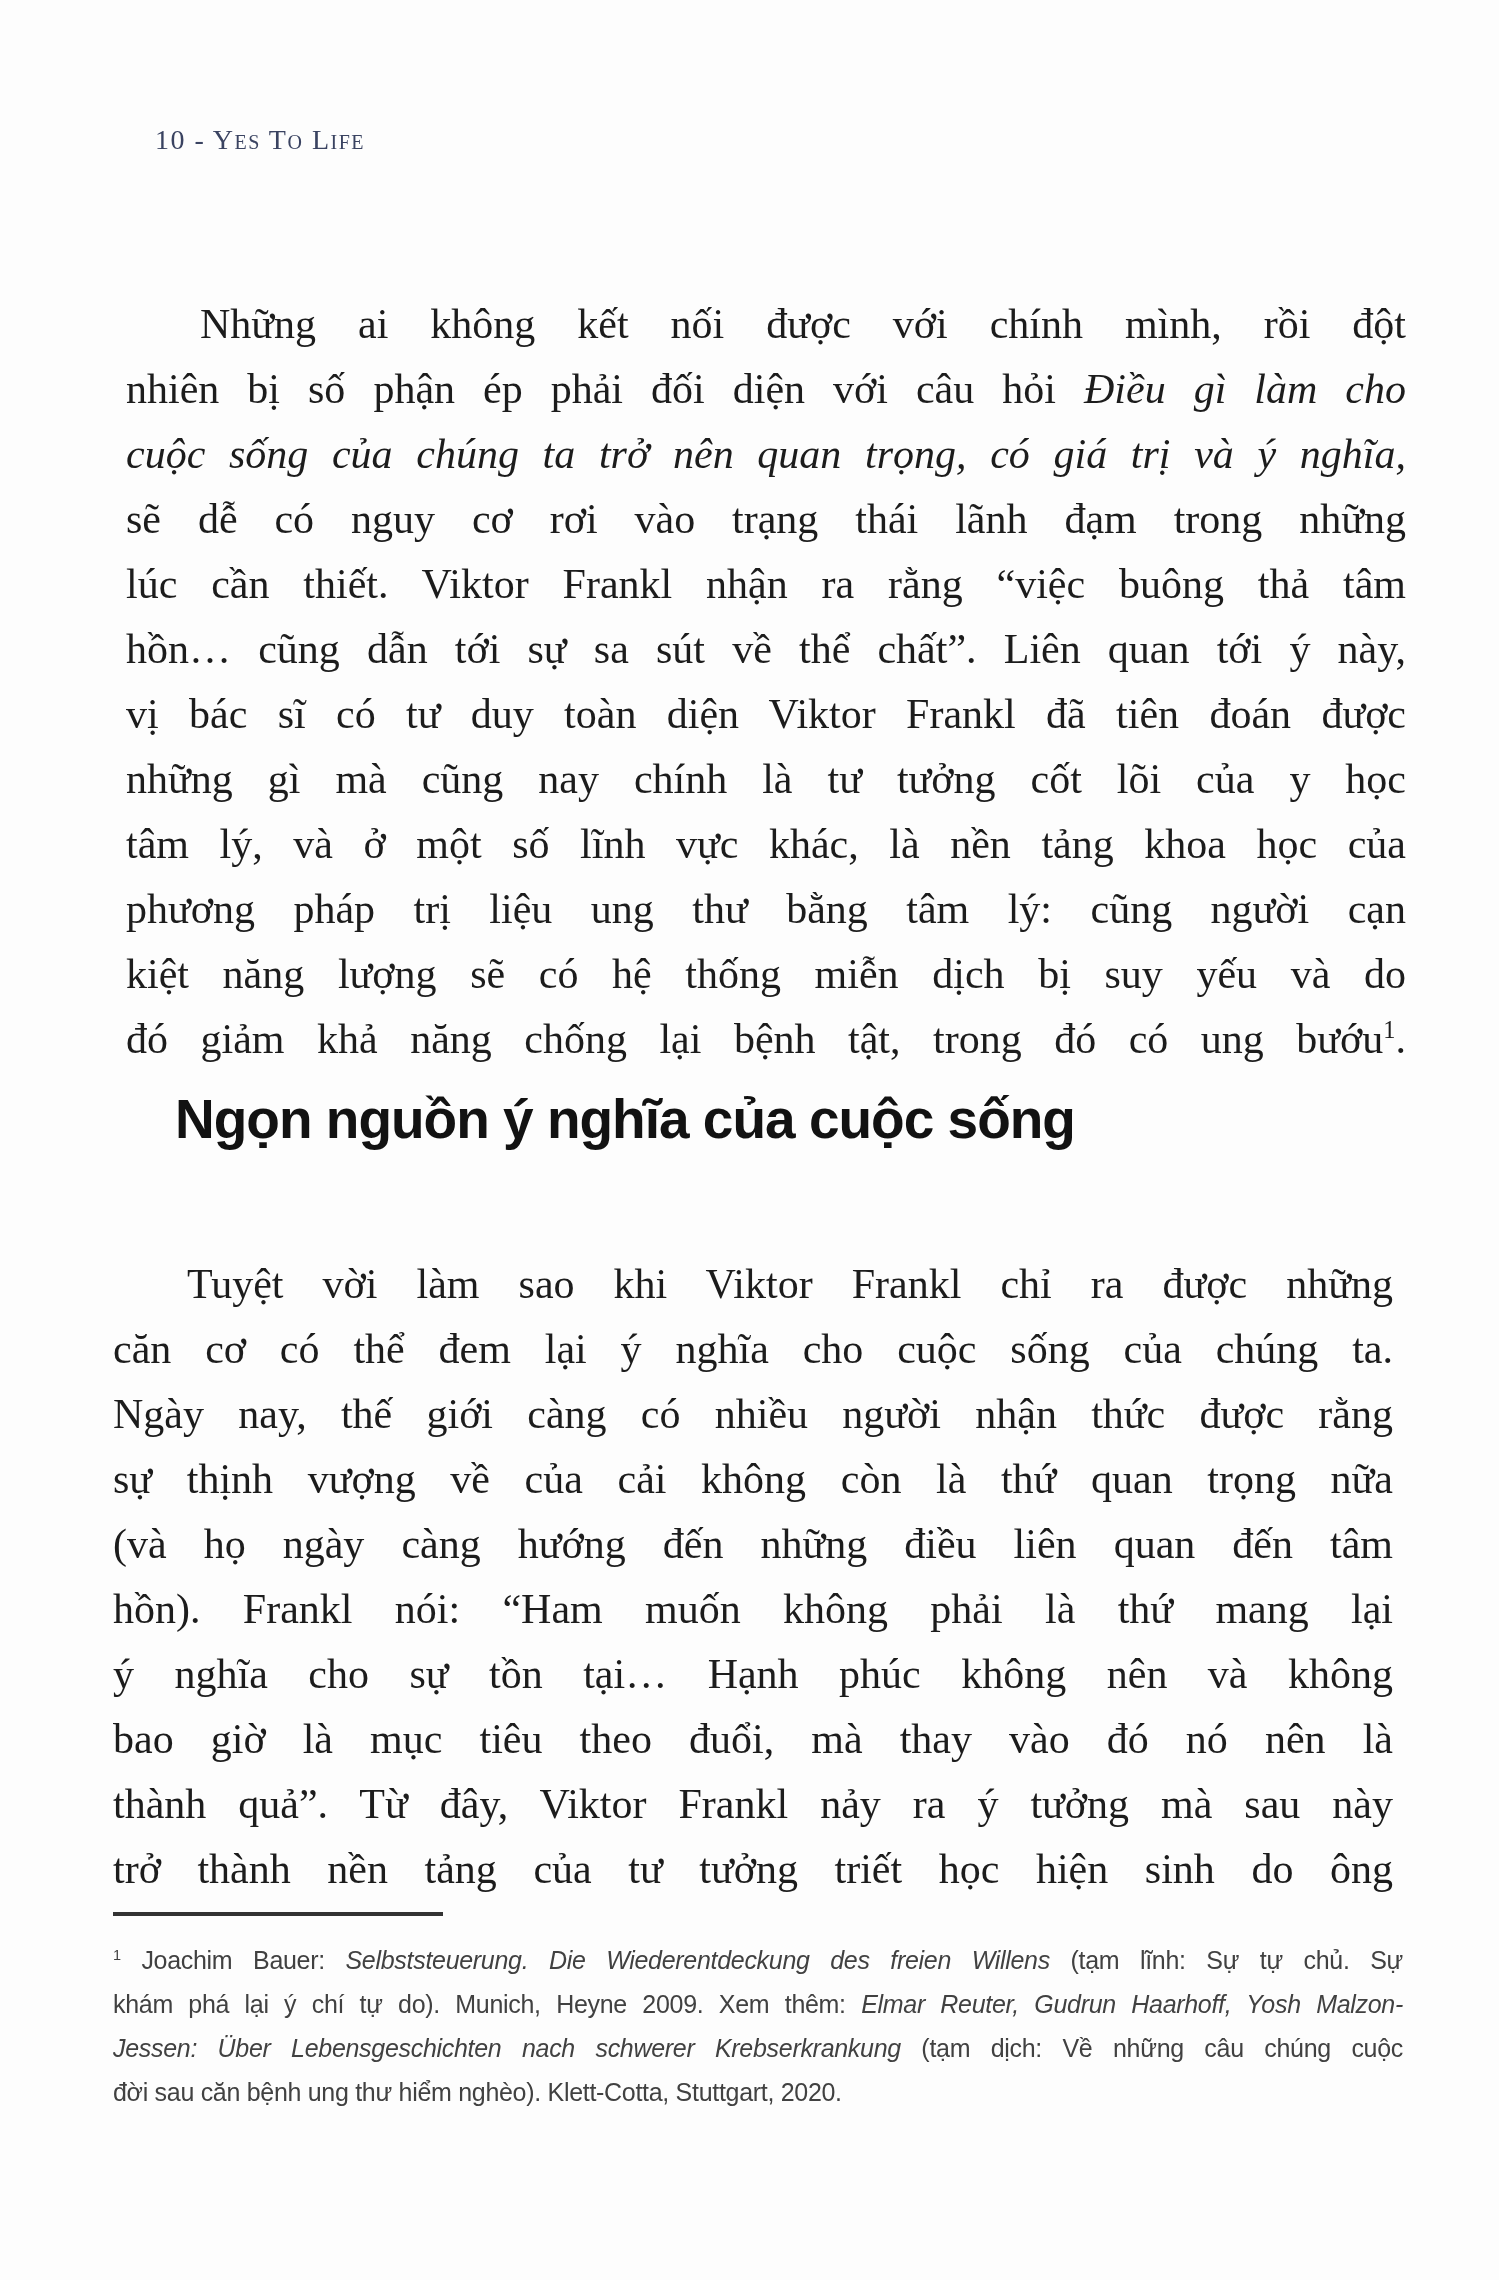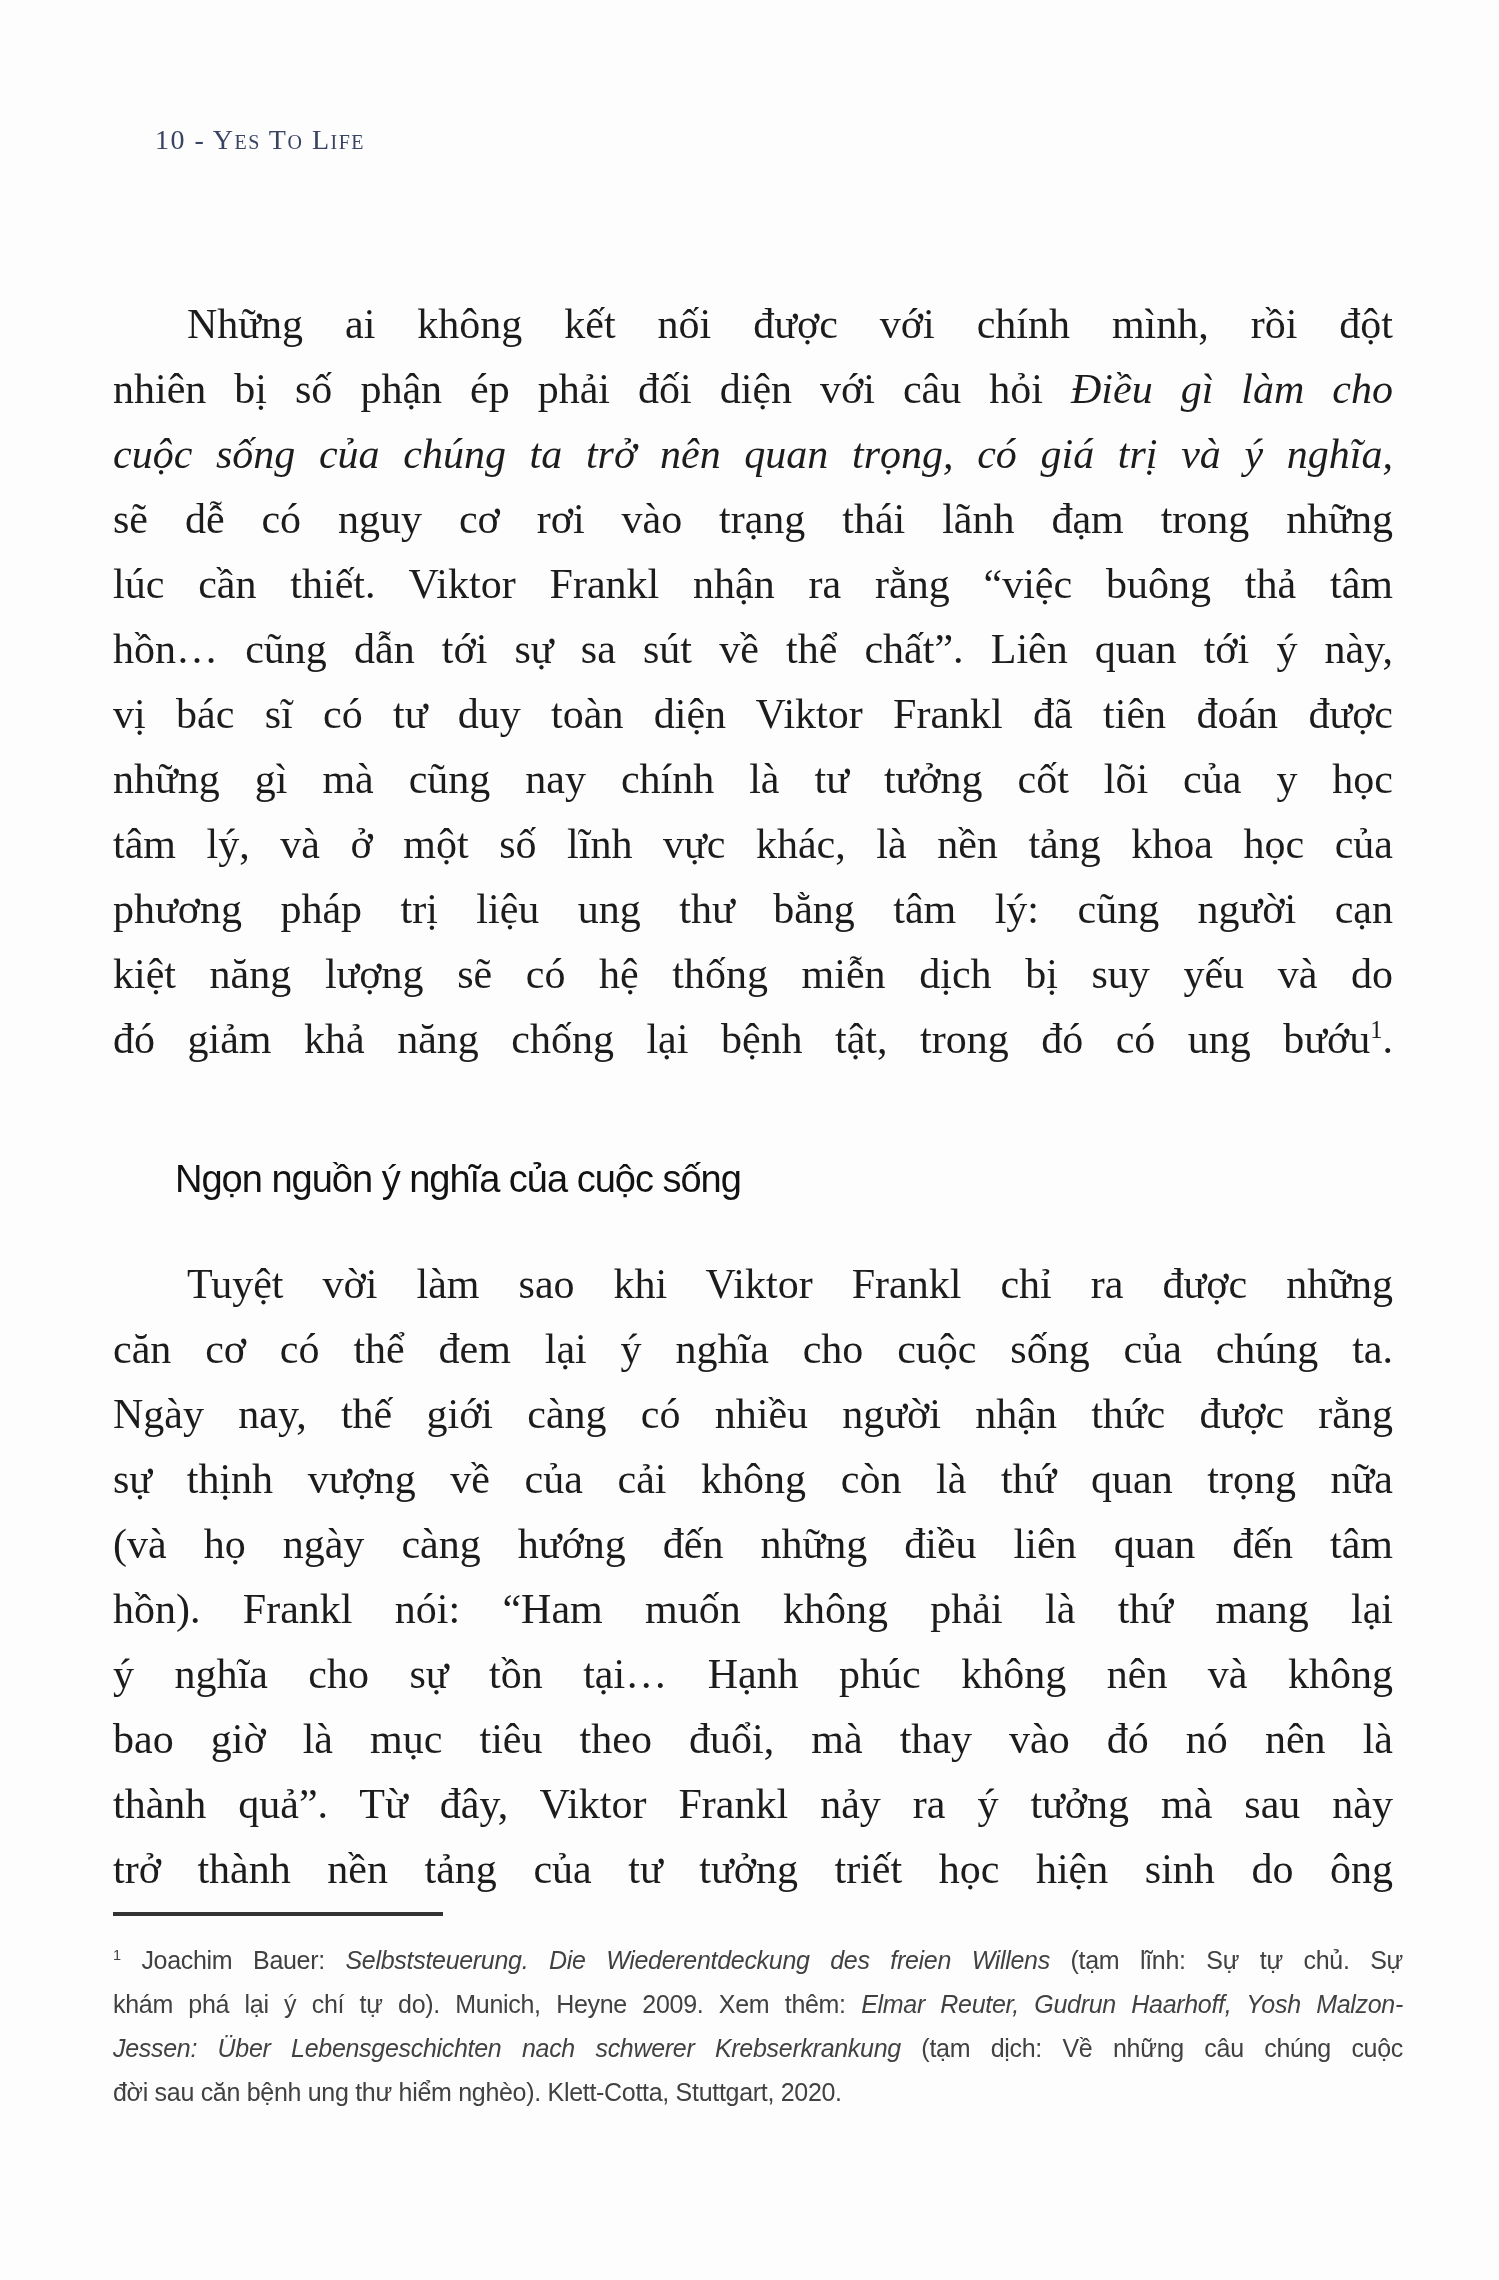--- a/index.html
+++ b/index.html
@@ -24,42 +24,42 @@
     font-variant: small-caps;
     color: var(--header, #3a4361);
   }
   .para {
     position: absolute;
     left: 113px;
     width: 1280px;
     font-size: 42px;
     color: var(--body_text, #1c1c1c);
   }
-  .p1 { top: 292px; }
+  .p1 { top: 292px; margin-left: 13px; }
   .p2 { top: 1252px; }
   .para .line {
     line-height: 65px;
     text-align: justify;
     text-align-last: justify;
   }
   .line.indent { padding-left: 74px; }
   .it { font-style: italic; }
   sup {
     font-size: 0.58em;
     vertical-align: super;
     line-height: 0;
   }
   .section-heading {
     position: absolute;
-    left: 113px; top: 1148px;
+    left: 113px; top: 1088px;
     margin: 0;
     padding-left: 62px;
     font-family: "Liberation Sans", "DejaVu Sans", sans-serif;
-    font-weight: 400;
-    font-size: 38px;
+    font-weight: 700;
+    font-size: 55px;
     line-height: 62px;
     letter-spacing: -1px;
     color: var(--heading, #121212);
   }
   .footnote-separator {
     position: absolute;
     left: 113px; top: 1912px;
     width: 330px; height: 4px;
     background: var(--separator, #333333);
   }

